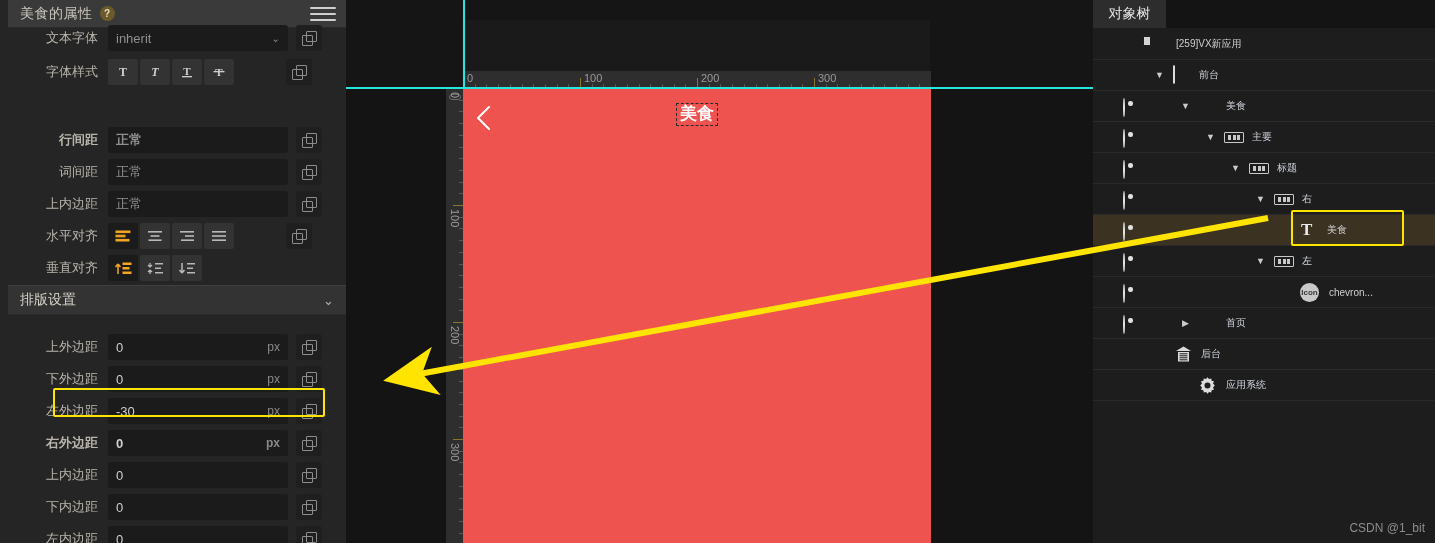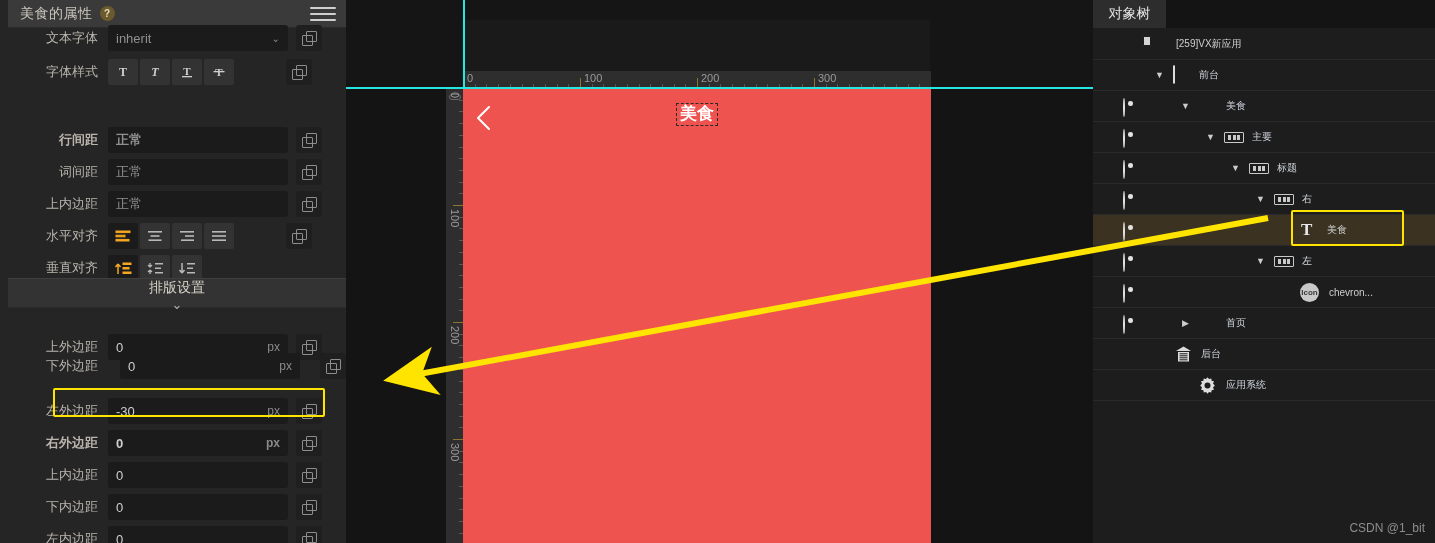--- a/index.html
+++ b/index.html
@@ -406,37 +406,37 @@
             <svg width="20" height="15" viewBox="0 0 20 15">
               <path d="M5 2 L5 12 M5 12 L2.5 9 M5 12 L7.5 9" stroke="#b8b8b8" stroke-width="1.5" fill="none"></path>
               <rect x="10" y="2" width="8" height="1.5" fill="#b8b8b8"></rect>
                 <rect x="10" y="6.5" width="6" height="1.5" fill="#b8b8b8"></rect>
                 <rect x="10" y="11" width="8" height="1.5" fill="#b8b8b8"></rect>
             </svg>
           </div>
         </div>
       </div>
 
-      <div class="section-head" style="top:250px;flex-direction:column;">
+      <div class="section-head" style="top:257px;">
         <span class="sh-title">排版设置</span>
         <span class="sh-chev">⌄</span>
       </div>
 
       <div class="prop-row" style="top:295px;">
         <span class="prop-label">上外边距</span>
         <div class="prop-field filled">
           <span>0</span>
           <span class="unit">px</span>
         </div>
         <div class="copy-btn">
             <span class="copy-ico"></span>
           </div>
       </div>
 
-      <div class="prop-row" style="top:314px;justify-content:space-between;">
+      <div class="prop-row" style="top:327px;">
         <span class="prop-label">下外边距</span>
         <div class="prop-field filled">
           <span>0</span>
           <span class="unit">px</span>
         </div>
         <div class="copy-btn">
             <span class="copy-ico"></span>
           </div>
       </div>
 

